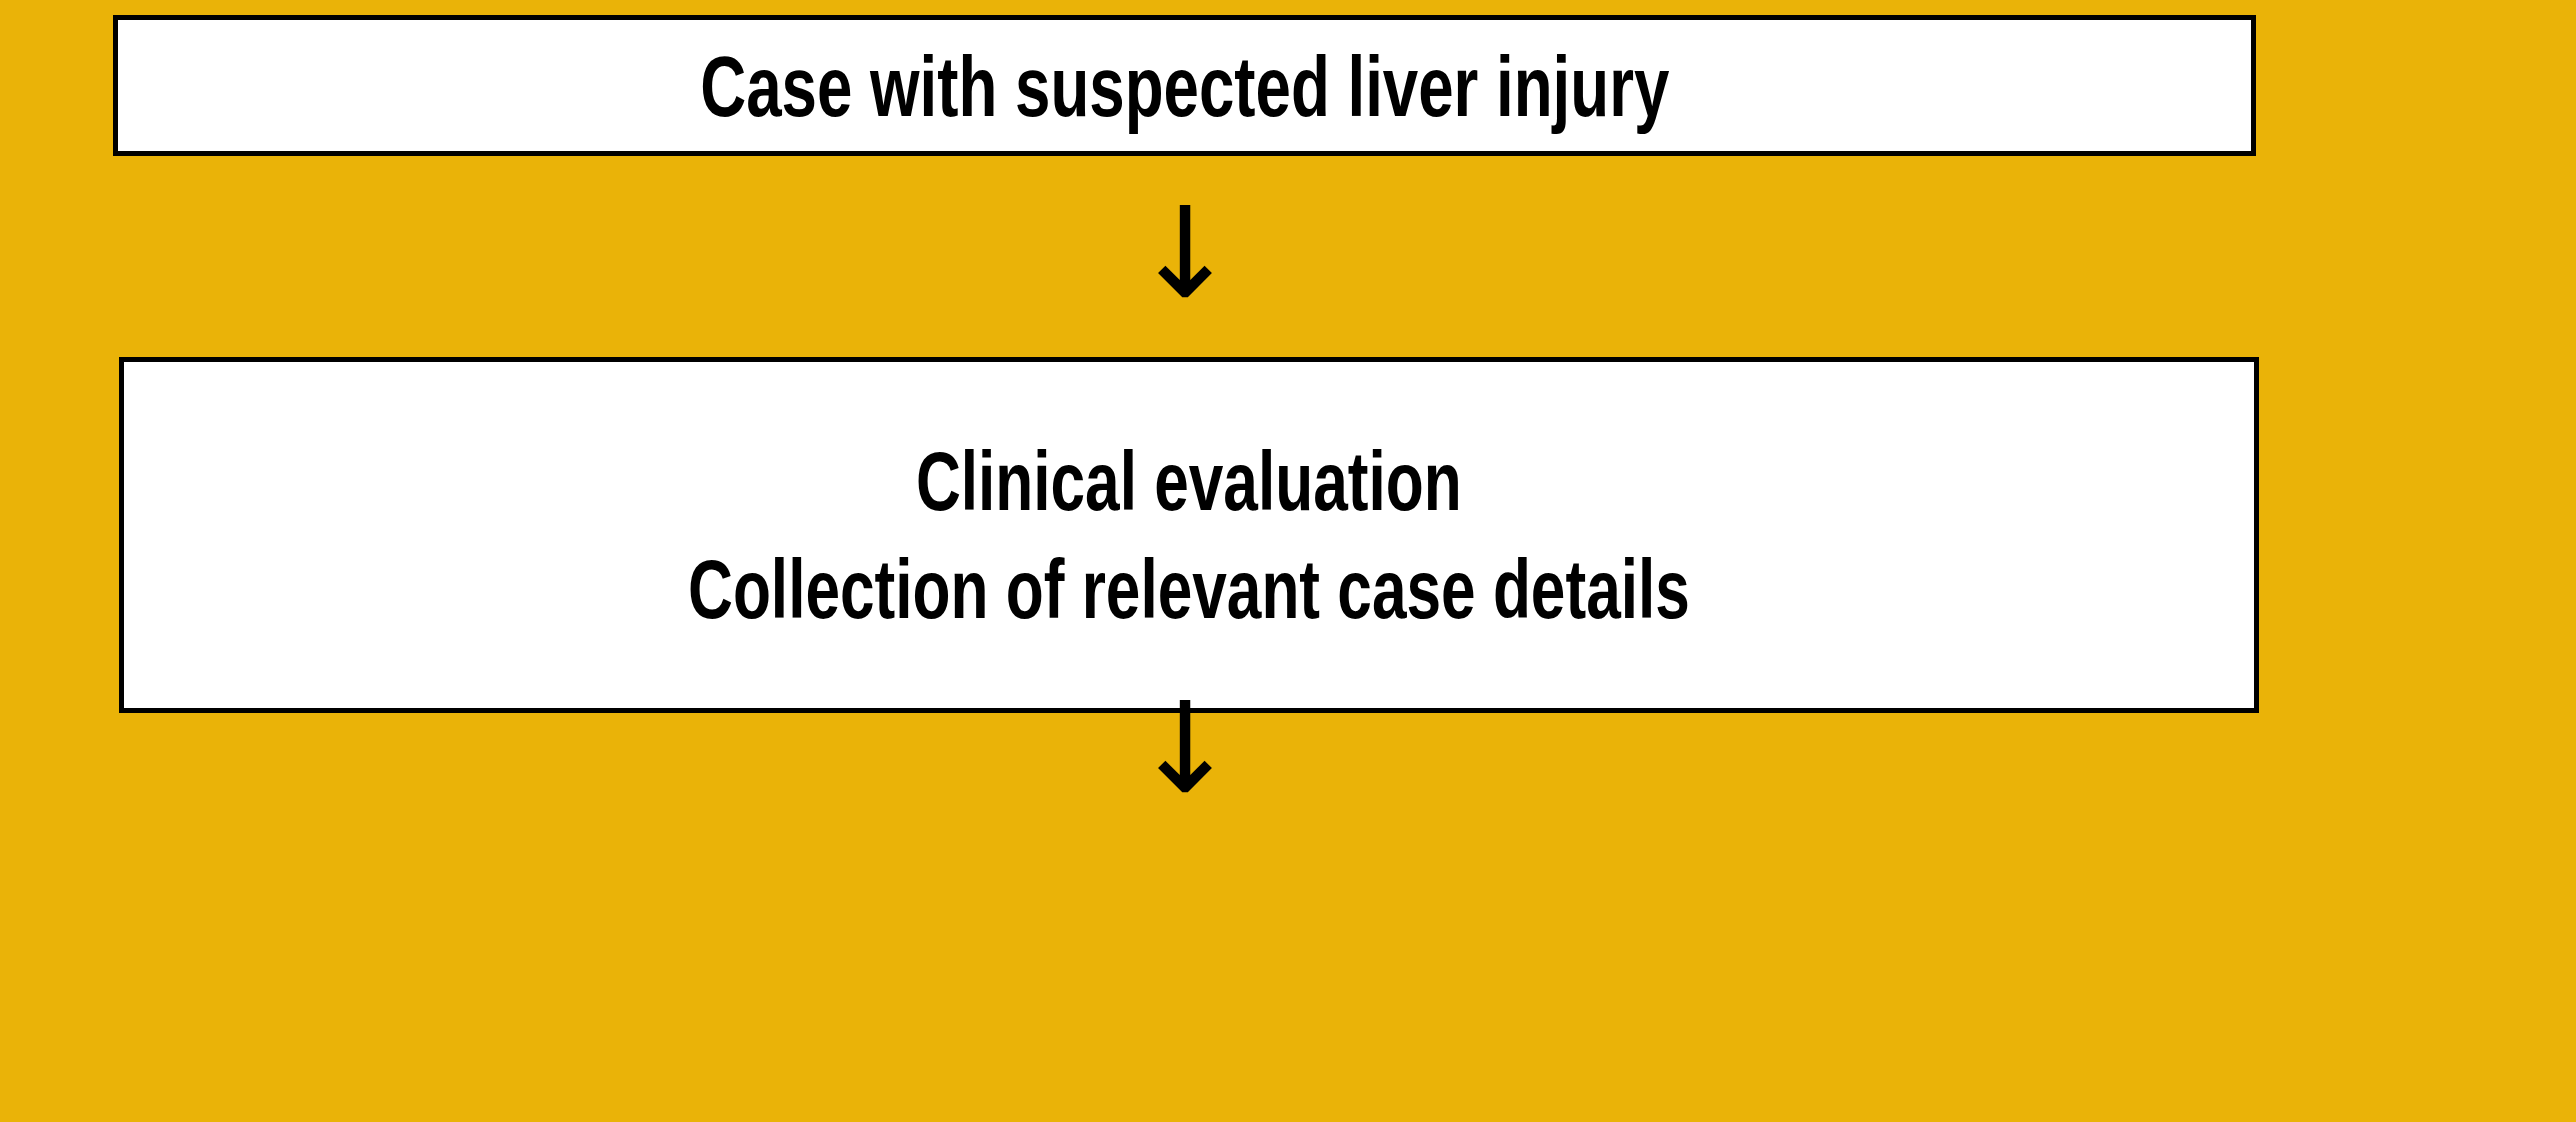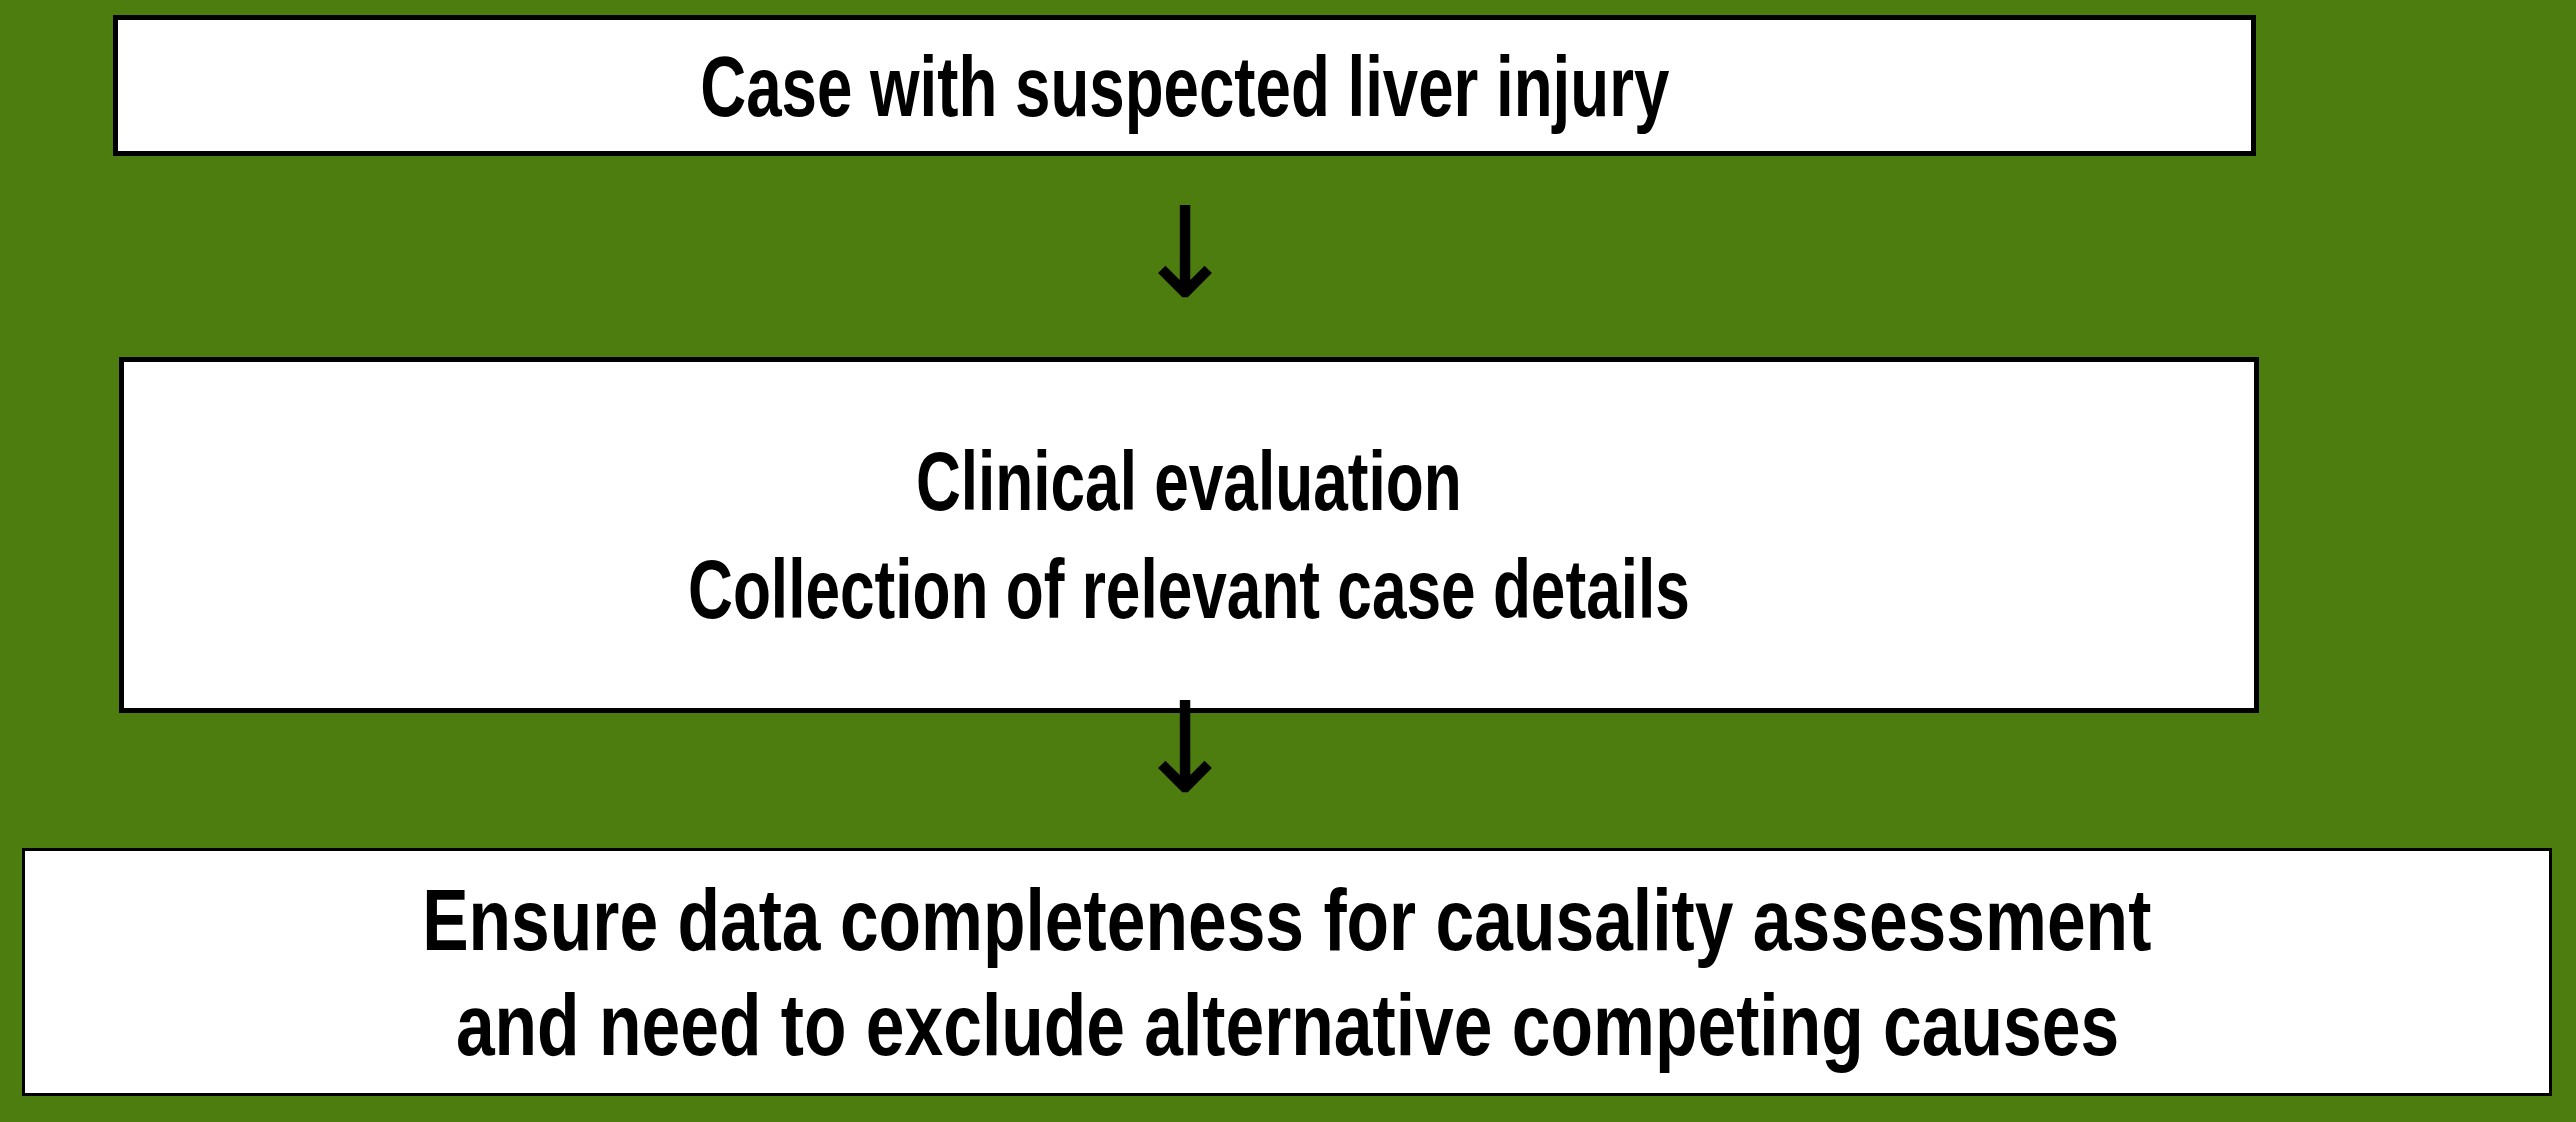--- a/index.html
+++ b/index.html
@@ -5,21 +5,21 @@
   html, body {
     margin: 0;
     padding: 0;
     background: #ffffff;
   }
 
   #page {
     position: relative;
     width: 2576px;
     height: 1122px;
-    background: #4d7c0f;
+    background: #eab308;
     overflow: hidden;
     font-family: "Liberation Sans", "DejaVu Sans", sans-serif;
   }
 
   
   .node {
     position: absolute;
     box-sizing: border-box;
     background: #ffffff;
     border: 5px solid #000000;
@@ -117,19 +117,15 @@
 
   <div id="arrow-1" class="arrow">↓</div>
 
   <div id="node-evaluation" class="node">
     <span class="node-line">Clinical evaluation</span>
     <span class="node-line">Collection of relevant case details</span>
   </div>
 
   <div id="arrow-2" class="arrow">↓</div>
 
-  <div id="node-completeness" class="node">
-    <span class="node-line">Ensure data completeness for causality assessment</span>
-    <span class="node-line">and need to exclude alternative competing causes</span>
-  </div>
 
 </div>
 
 
 </body></html>

